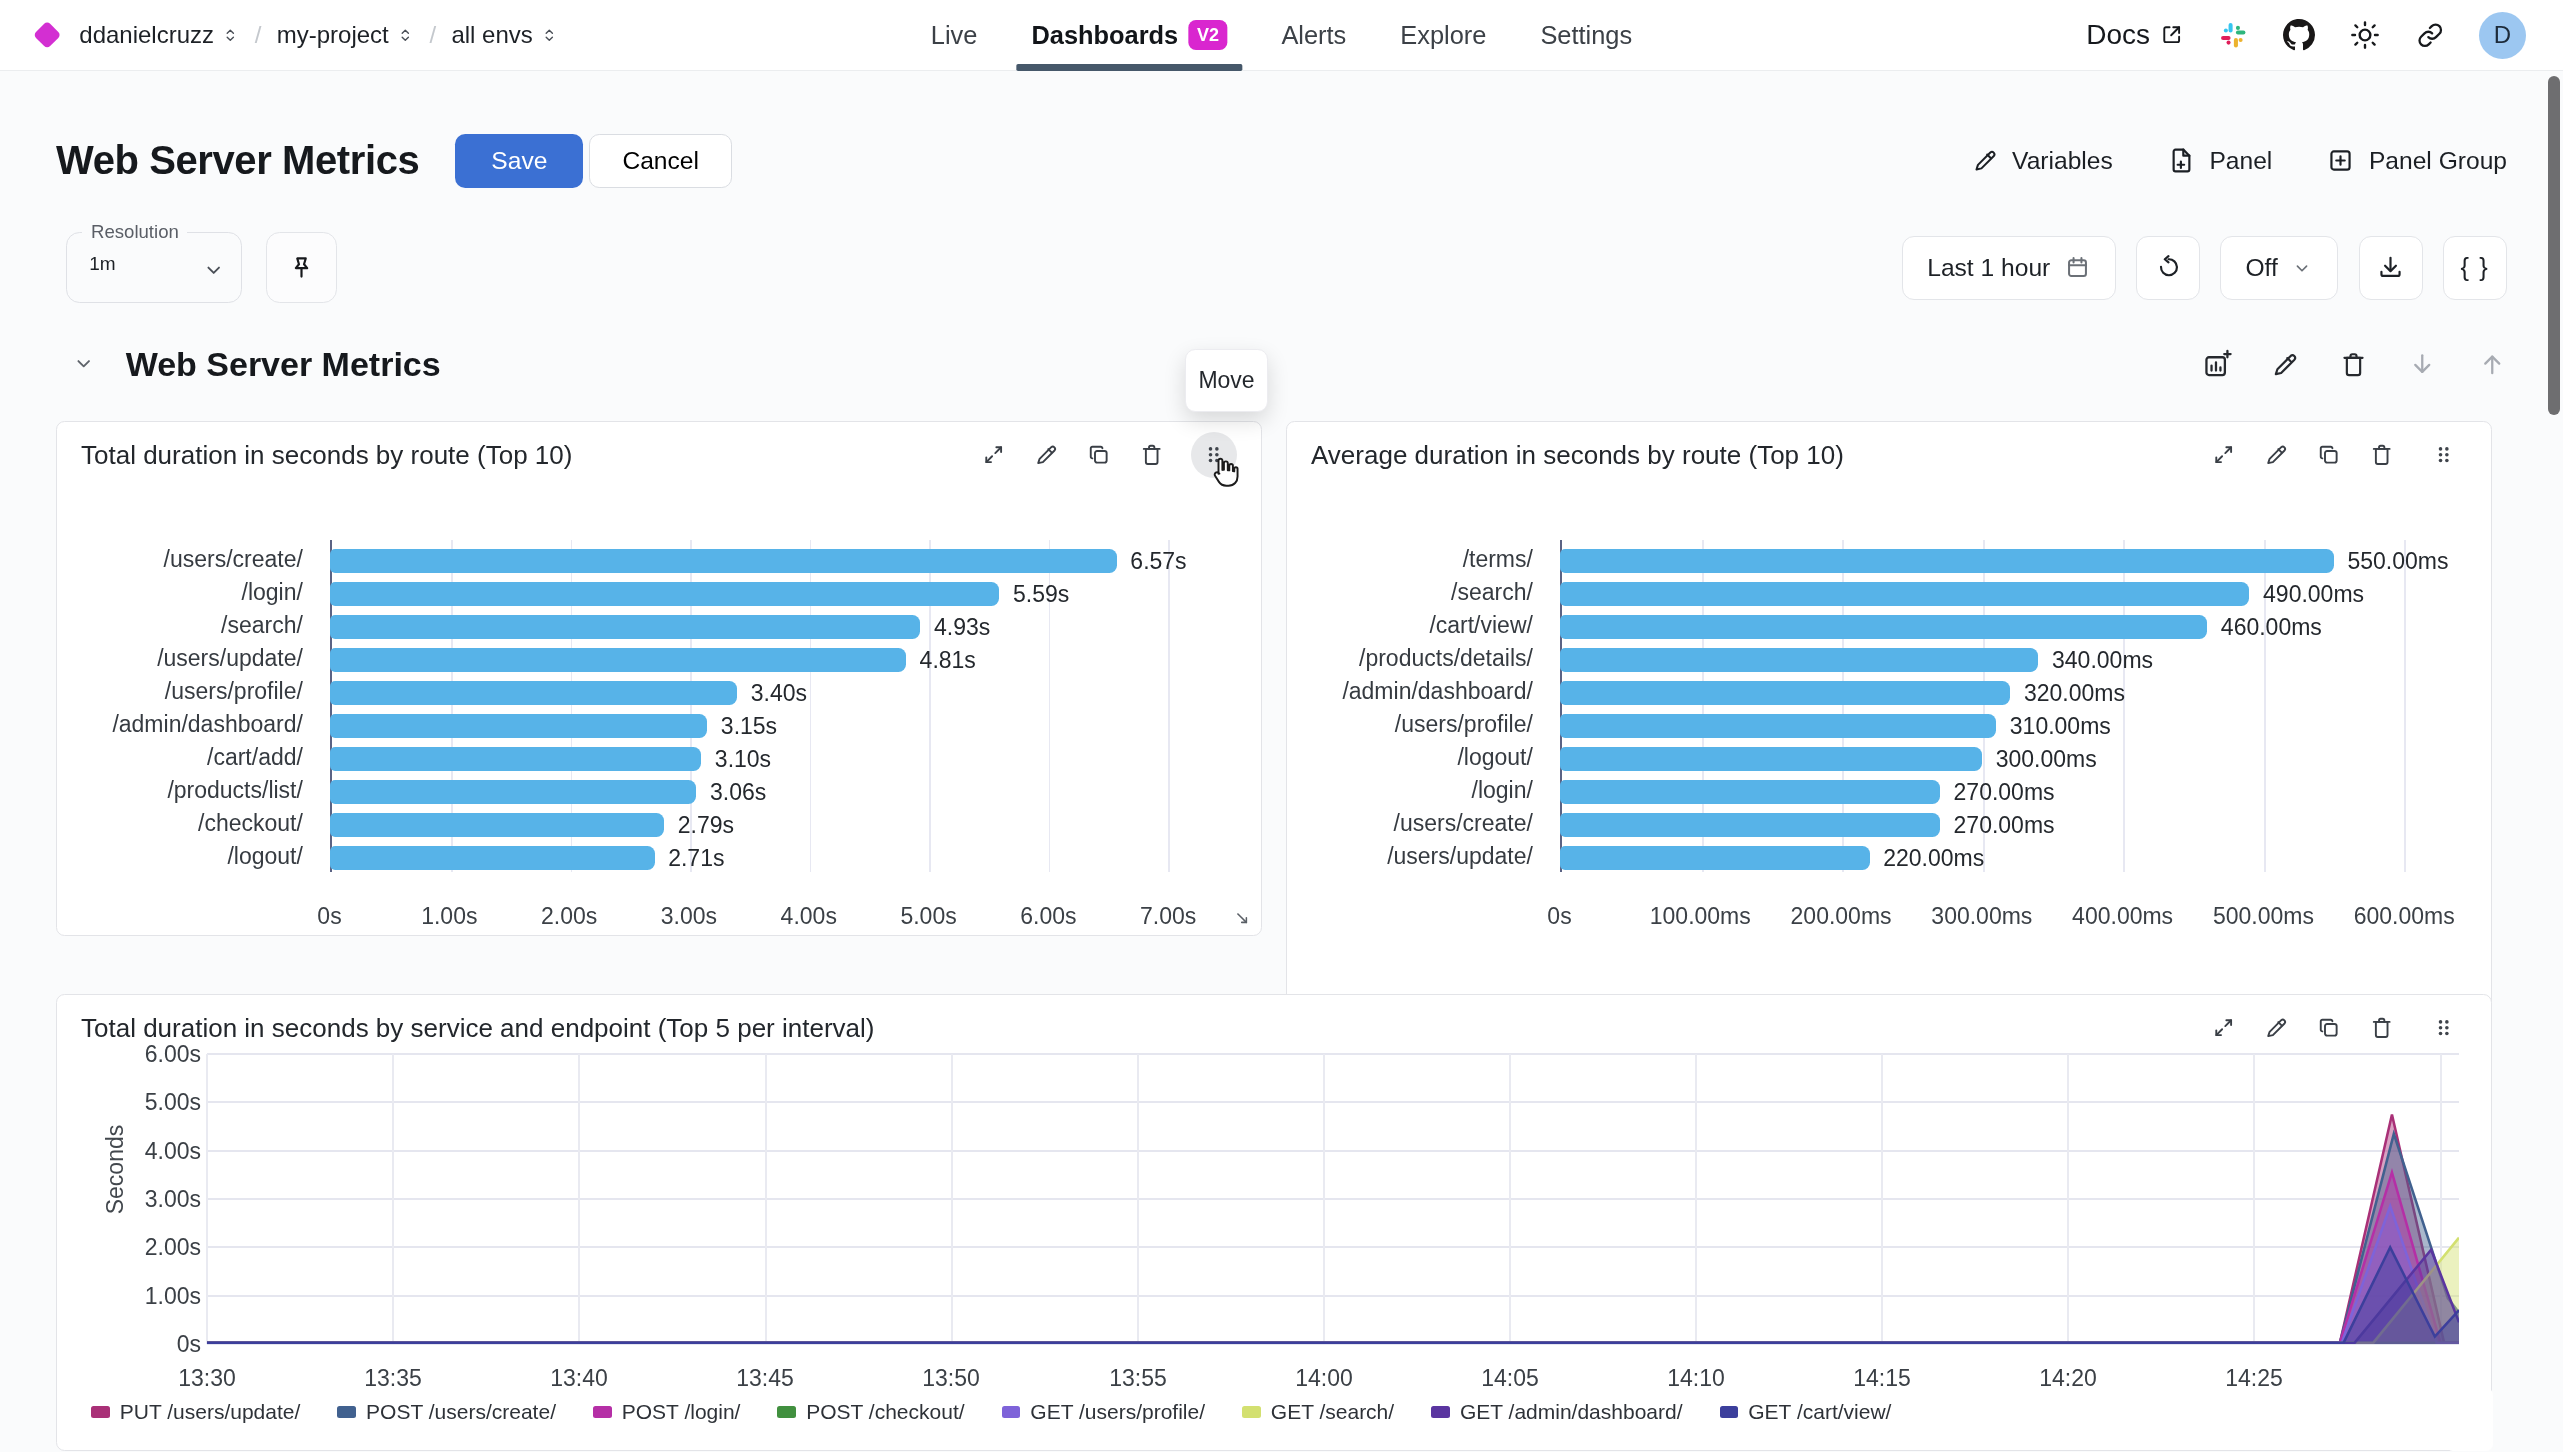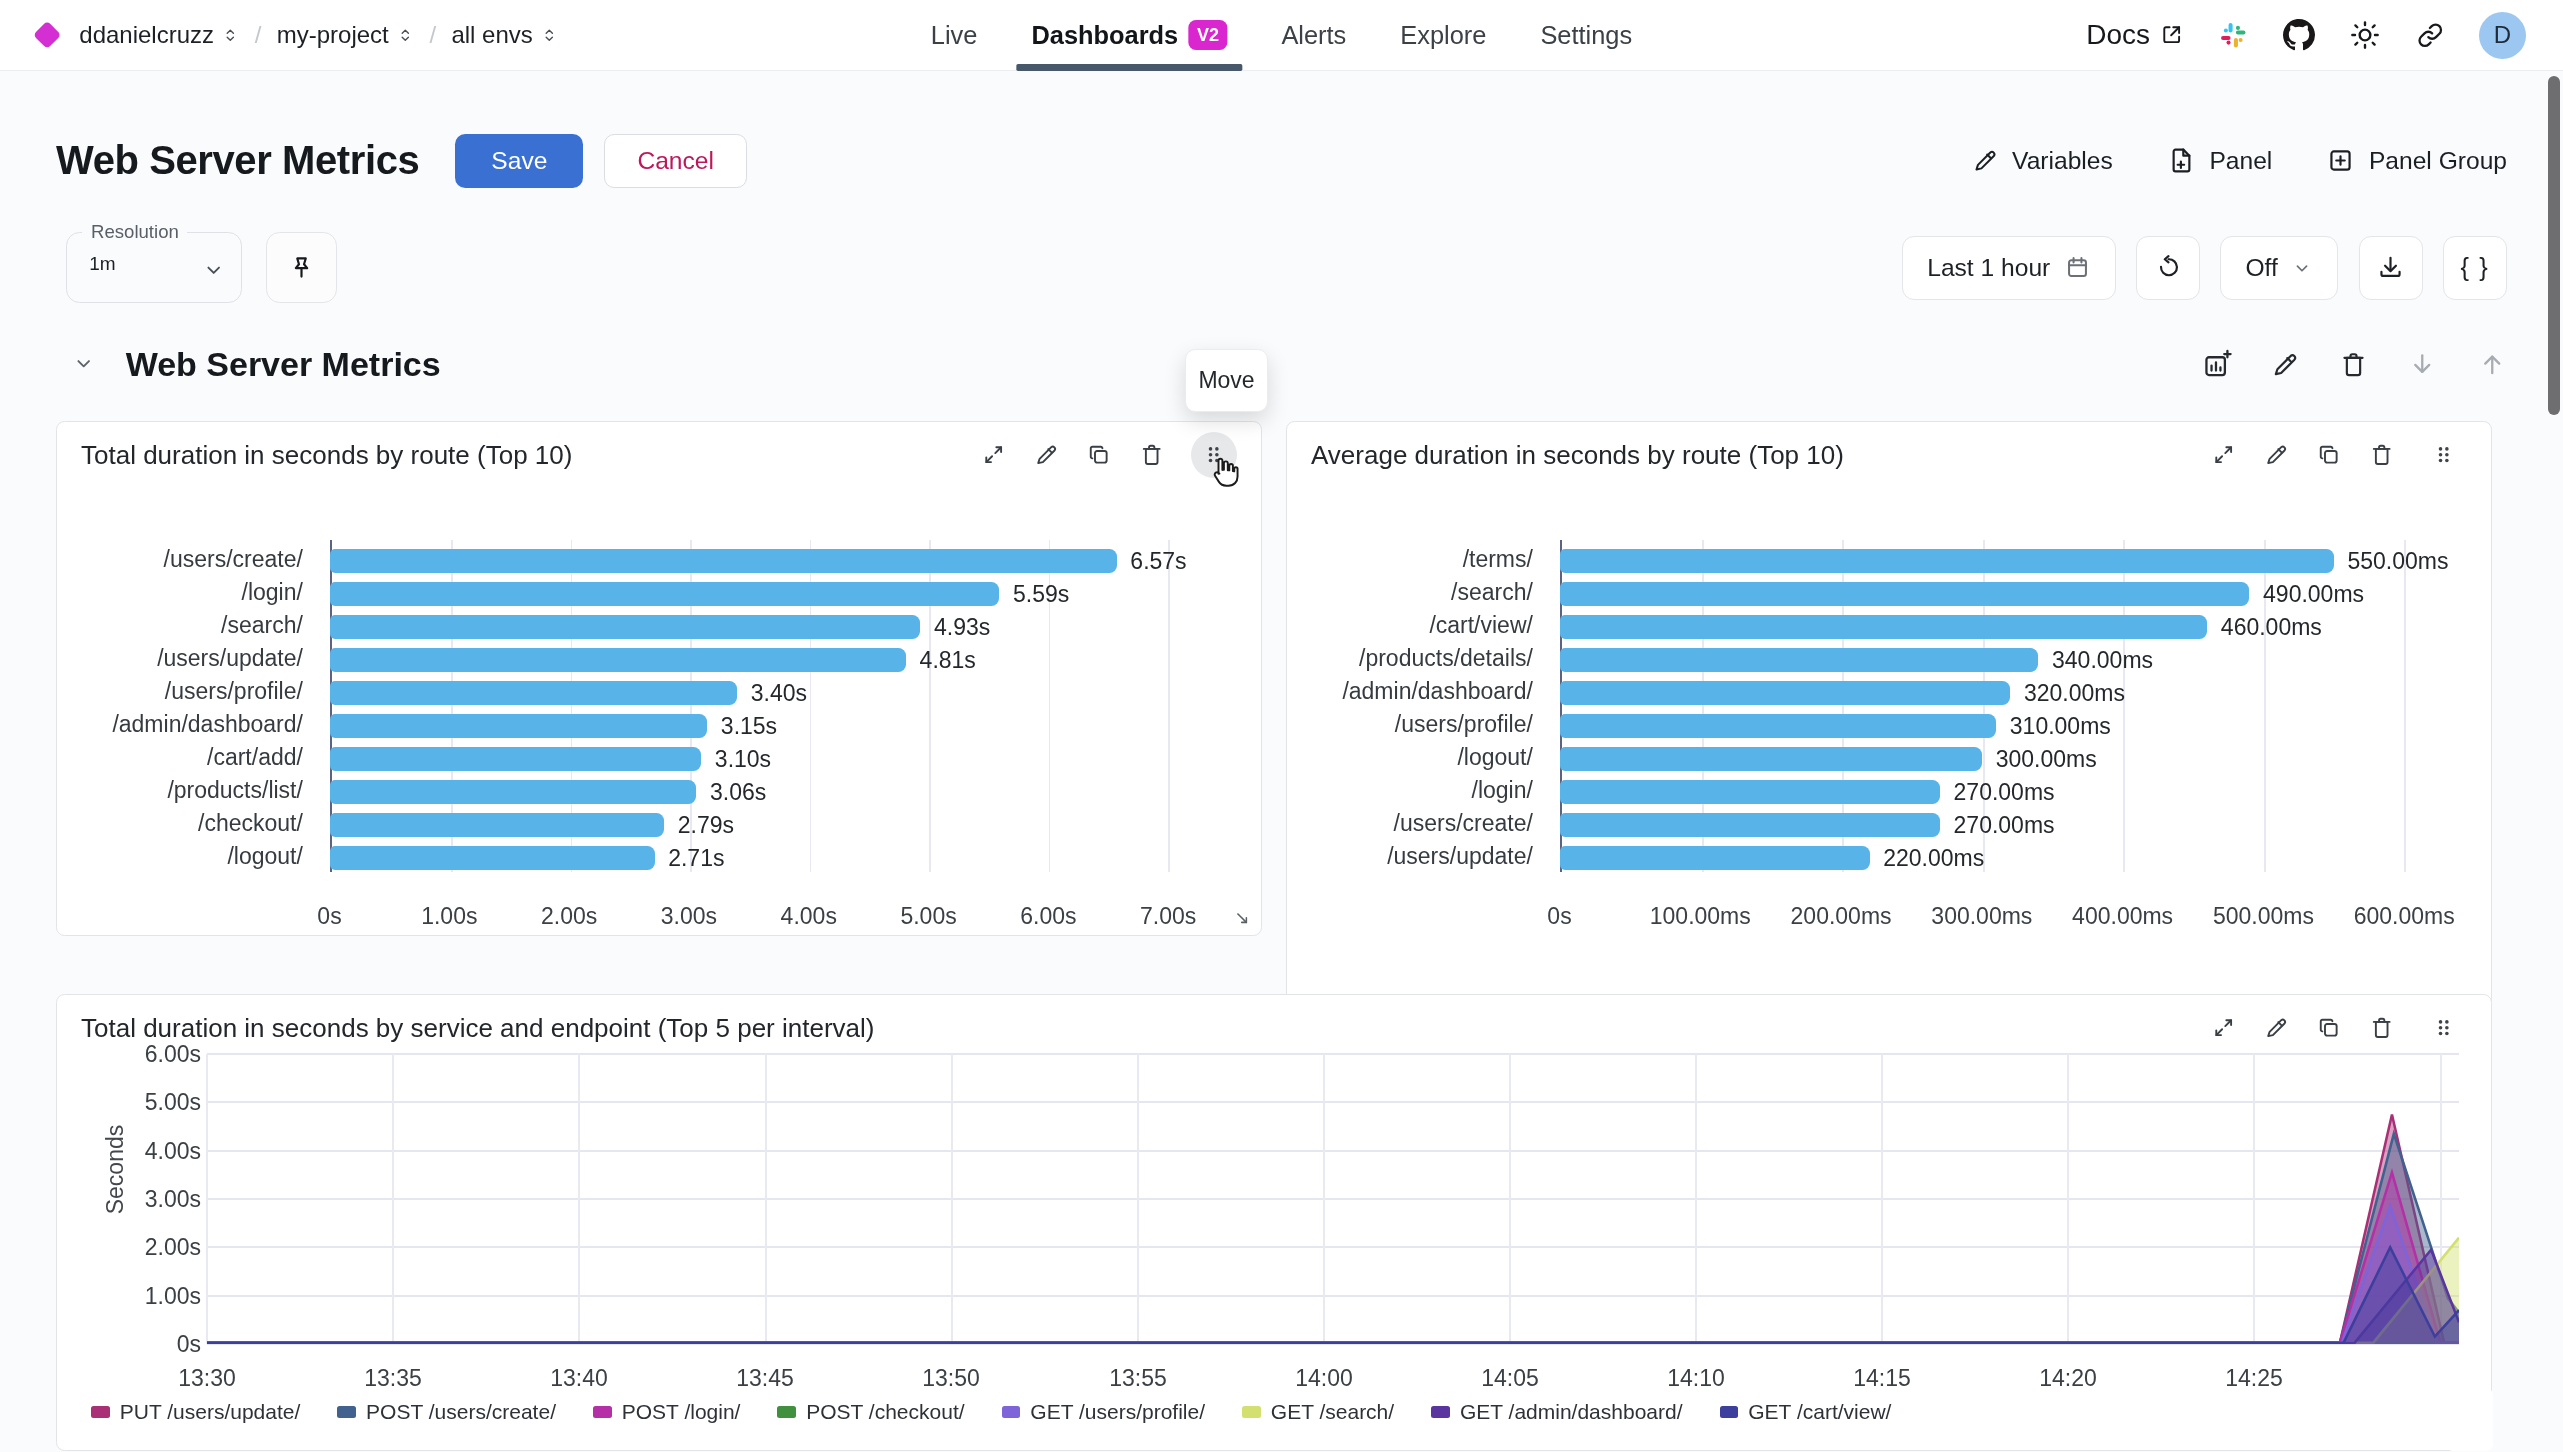--- a/index.html
+++ b/index.html
@@ -28,22 +28,22 @@
             display:flex; align-items:center; justify-content:center; cursor:pointer; }
 
   
   .vscroll-thumb { position:absolute; right:3.4px; top:76px; width:12px; height:339px; background:#6e6e70; border-radius:6.8px; }
   .corner-box { position:absolute; left:2446px; top:1388px; width:47px; height:63px; background:#fff; border-radius:6.8px; }
 
   
   .title-row { position:absolute; top:125px; left:56px; right:56px; height:71px; display:flex; align-items:center; }
   .page-title { font-size:40px; font-weight:700; color:#16191d; letter-spacing:-0.4px; margin-right:36px; }
   .btn { height:54px; border-radius:10.2px; font-size:24.6px; display:inline-flex; align-items:center; justify-content:center; cursor:pointer; }
-  .btn-primary { background:#3b70d3; color:#fff; padding:17px 36px; margin-right:21px; }
-  .btn-ghost { background:#fff; color:#be185d; border:1.7px solid #dadde2; padding:0 32px; }
+  .btn-primary { background:#3b70d3; color:#fff; padding:17px 36px; margin-right:6px; }
+  .btn-ghost { background:#fff; color:#000000; border:1.7px solid #dadde2; padding:0 32px; }
   .hdr-actions { margin-left:auto; display:flex; align-items:center; gap:54px; }
   .hdr-action { display:flex; align-items:center; gap:13.6px; font-size:24.6px; color:#1b1f24; cursor:pointer; }
 
   
   .toolbar-row { position:absolute; top:227px; left:56px; right:56px; height:81px; }
   .resolution { position:absolute; left:10.2px; top:5.1px; width:176px; height:71px; border:1.7px solid #dfe1e6; border-radius:13.6px; cursor:pointer; }
   .resolution .flabel { position:absolute; top:-12px; left:15.3px; background:#fafbfc; padding:0 8.5px; font-size:18.6px; color:#5a5e66; }
   .resolution .fvalue { position:absolute; left:22px; top:20.3px; font-size:19px; color:#1d2126; }
   .resolution .chev { position:absolute; right:15.3px; top:24px; color:#4a4f57; }
   .pin-btn { position:absolute; left:210px; top:5.1px; width:71px; height:71px; border:1.7px solid #e3e5e9; border-radius:13.6px; background:#fcfcfd;

